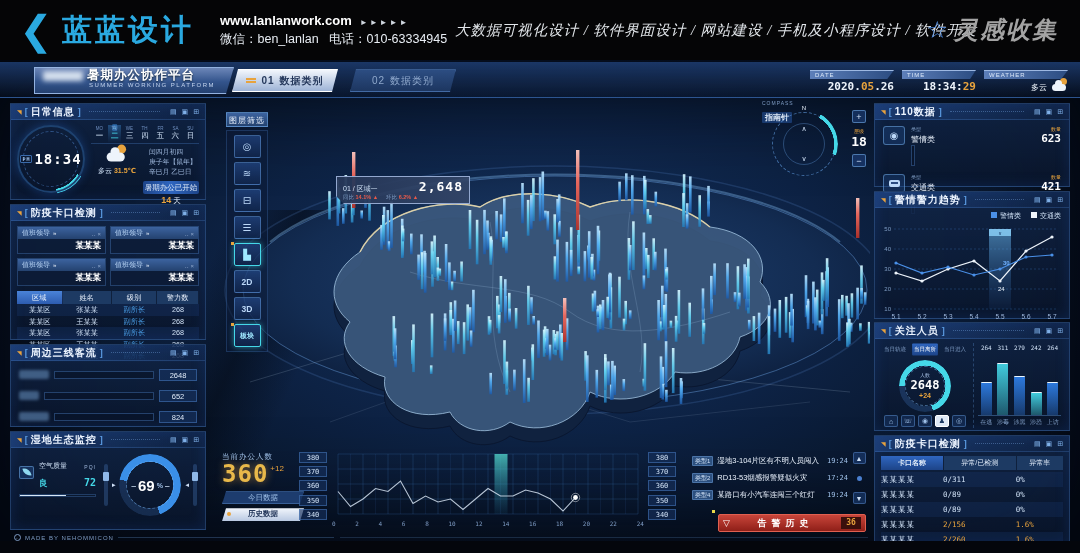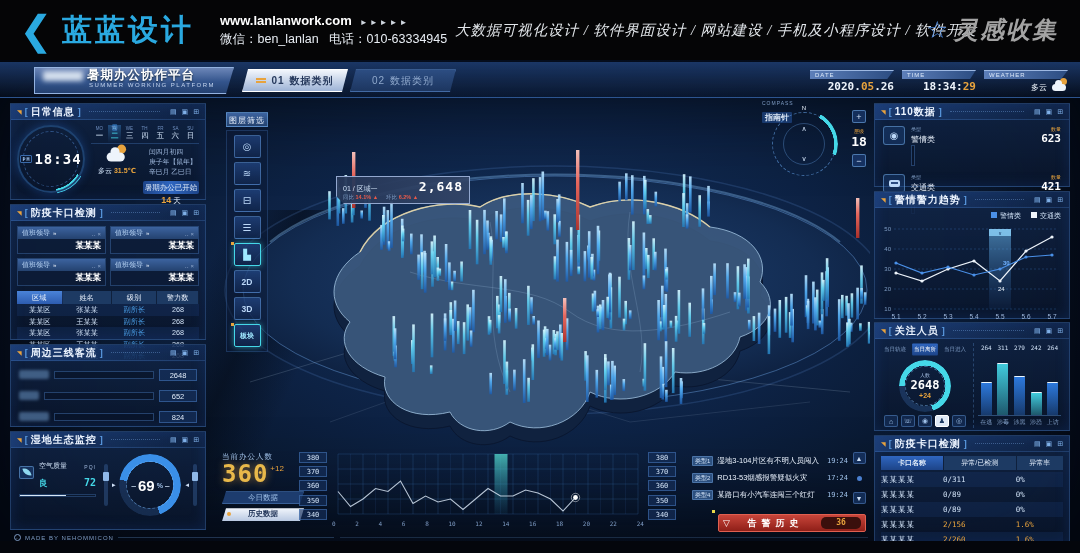--- a/index.html
+++ b/index.html
@@ -34,21 +34,21 @@
 .hplaque{position:absolute;left:34px;top:67px;width:200px;height:27px;padding:2px 8px;
   background:linear-gradient(180deg,#6c86b8,#33548c 55%,#24406f);border:1px solid #93b2e0;
   clip-path:polygon(0 0,100% 0,96% 100%,0 100%)}
 .hplaque .trow{display:flex;align-items:center;gap:4px}
 .redact{display:inline-block;width:40px;height:10px;border-radius:1px;background:rgba(235,242,250,.85);filter:blur(2.5px)}
 .htitle{font-size:12.5px;font-weight:bold;color:#fff;letter-spacing:1px;text-shadow:0 1px 2px #123}
 .hsub{font-size:6px;color:#c3d4ee;letter-spacing:1.5px;margin-left:46px}
 .tab{position:absolute;top:69px;height:23px;width:106px;display:flex;align-items:center;justify-content:center;gap:5px;
   font-size:10px;letter-spacing:1px;clip-path:polygon(6px 0,100% 0,calc(100% - 6px) 100%,0 100%)}
 .tab .eq{display:inline-block;width:10px;height:5px;border-top:2px solid #e8a33d;border-bottom:2px solid #e8a33d}
-.tab1{left:242px;background:linear-gradient(180deg,#f2f6fc,#9db3d6);color:#26395c;font-weight:bold;border:1px solid #fff}
+.tab1{left:232px;background:linear-gradient(180deg,#f2f6fc,#9db3d6);color:#26395c;font-weight:bold;border:1px solid #fff}
 .tab2{left:350px;background:linear-gradient(180deg,#2c4d82,#1d3660);color:#8fa8cc;border:1px solid rgba(110,160,230,.35)}
 .hinfo{position:absolute;top:70px;height:22px}
 .hinfo .lab{display:block;height:9px;line-height:9px;padding:0 5px;font-size:6px;letter-spacing:1px;color:#dce9fa;
   background:linear-gradient(90deg,#5d7fba,#2c4d82);clip-path:polygon(0 0,100% 0,92% 100%,0 100%);border-top:1px solid #9db8e2}
 .hinfo .val{display:block;text-align:right;font-family:"DejaVu Sans Mono",monospace;font-size:11px;font-weight:bold;color:#eef4fb;margin-top:1px}
 .hinfo .or{color:#e8a33d}
 .hdate{left:810px;width:84px}.htime{left:902px;width:74px}.hweather{left:984px;width:84px}
 .cloud{position:relative;display:inline-block;width:16px;height:10px;vertical-align:-1px;margin-left:5px}
 .cloud .sun{position:absolute;right:1px;top:-3px;width:7px;height:7px;border-radius:50%;background:#e8a33d}
 .cloud .cl{position:absolute;left:0;bottom:0;width:14px;height:7px;background:#eef4fb;border-radius:6px}
@@ -288,22 +288,22 @@
 .atime{flex:none;font-size:7px;color:#9fc0e8;font-family:"DejaVu Sans Mono",monospace}
 .ascroll{position:absolute;left:852px;top:452px;width:14px;height:52px;display:flex;flex-direction:column;
   align-items:center;justify-content:space-between}
 .ascroll .ab{width:13px;height:12px;line-height:11px;text-align:center;font-size:7px;color:#cfe0f5;
   border:1px solid rgba(110,160,230,.4);background:rgba(30,65,125,.55);border-radius:2px}
 .ascroll .adot{width:5px;height:5px;border-radius:50%;background:#4a7fd0}
 .alertbar{position:absolute;left:718px;top:514px;width:148px;height:18px;display:flex;align-items:center;
   background:linear-gradient(180deg,#c8453a,#8f1f18);border:1px solid #e06050;border-radius:2px;padding:0 4px;gap:6px}
 .alertbar .warnicon{color:#fff;font-size:9px}
 .alertbar .altext{flex:1;text-align:center;font-size:9px;font-weight:bold;color:#fff;letter-spacing:5px}
-.alertbar .albadge{flex:none;width:40px;height:12px;line-height:11px;text-align:center;background:#3a0f0c;
-  color:#e8a33d;font-size:8px;font-weight:bold;border-radius:5px;font-family:"DejaVu Sans Mono",monospace}
+.alertbar .albadge{flex:none;width:20px;height:12px;line-height:11px;text-align:center;background:#3a0f0c;
+  color:#e8a33d;font-size:8px;font-weight:bold;border-radius:0;font-family:"DejaVu Sans Mono",monospace}
 .albdot{position:absolute;left:712px;top:510px;width:3px;height:3px;background:#e8d84a}
 
 
 .mtooltip{position:absolute;left:336px;top:176px;width:134px;height:28px;padding:2px 6px;
   background:linear-gradient(90deg,rgba(38,55,88,.95),rgba(52,70,104,.9));border:1px solid #93a8cf;
   clip-path:polygon(0 0,100% 0,100% 100%,8px 100%,0 calc(100% - 8px))}
 .mtooltip .tl1{display:flex;justify-content:space-between;align-items:baseline}
 .mtooltip .tid{font-size:7px;color:#cfe0f5}
 .mtooltip .tval{font-family:"DejaVu Sans Mono",monospace;font-size:13px;font-weight:bold;color:#fff;letter-spacing:1px}
 .mtooltip .tl2{display:flex;gap:8px;font-size:5.5px;color:#7f9cc4}

